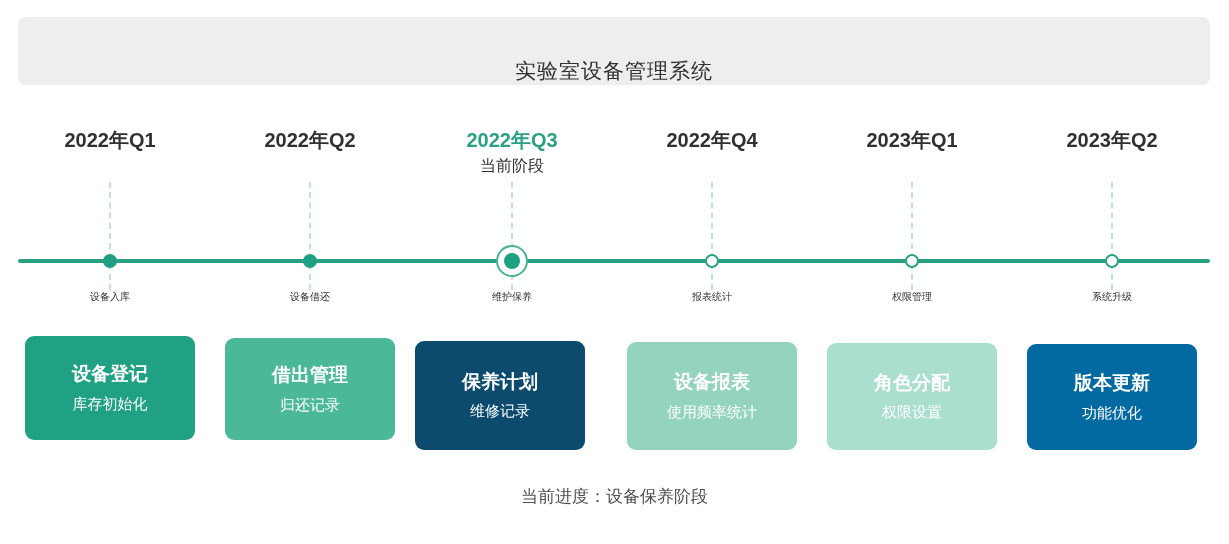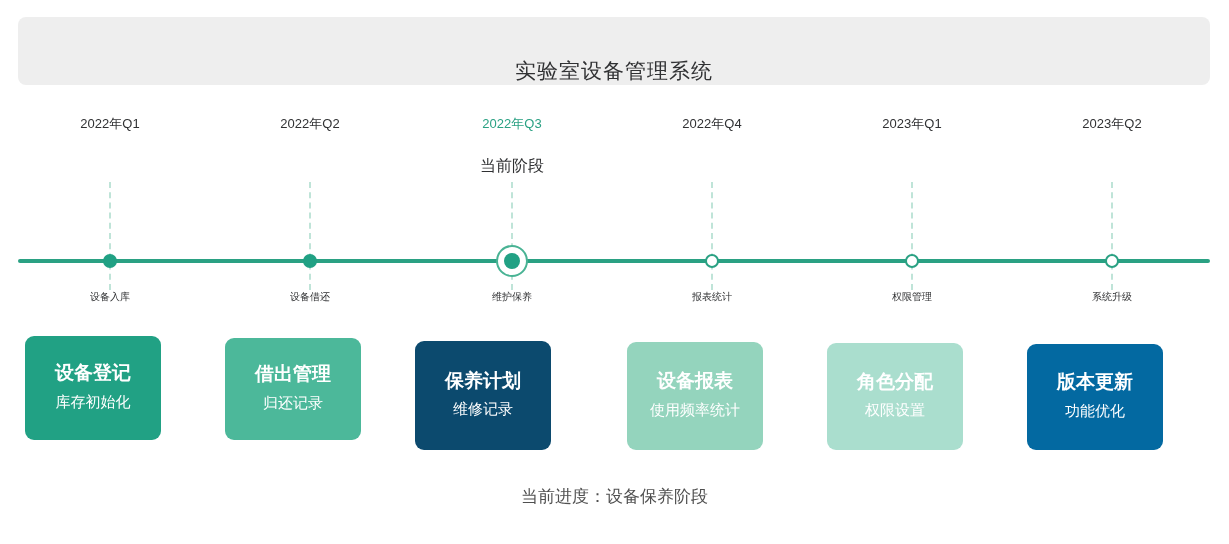--- a/index.html
+++ b/index.html
@@ -61,26 +61,27 @@
     position: absolute;
     top: 0;
     width: 198px;
     margin-left: -99px;
     text-align: center;
   }
 
   
   .stage-quarter {
     position: absolute;
-    top: 15px;
-    left: 0;
-    width: 198px;
-    font-size: 13px;
-    color: #303133;
-    white-space: nowrap;
+    top: 27px;
+    left: 0;
+    width: 198px;
+    font-size: 20px;
+    color: #303133;
+    white-space: nowrap;
+    font-weight: bold;
   }
   .stage.is-current .stage-quarter {
     color: #2aa183;
   }
   .stage-current-tag {
     position: absolute;
     top: 56px;
     left: 0;
     width: 198px;
     font-size: 16px;
@@ -144,29 +145,28 @@
     left: 0;
     width: 198px;
     font-size: 10px;
     color: #303133;
     white-space: nowrap;
   }
 
   
   .card {
     position: absolute;
-    width: 136px;
+    width: 170px;
     border-radius: 9px;
     box-sizing: border-box;
     display: flex;
     flex-direction: column;
     align-items: center;
     justify-content: center;
     color: #ffffff;
-    font-family: Liberation Mono, monospace;
   }
   .card-title {
     font-size: 19px;
     font-weight: bold;
     line-height: 1.2;
     white-space: nowrap;
   }
   .card-sub {
     font-size: 15px;
     margin-top: 9px;

